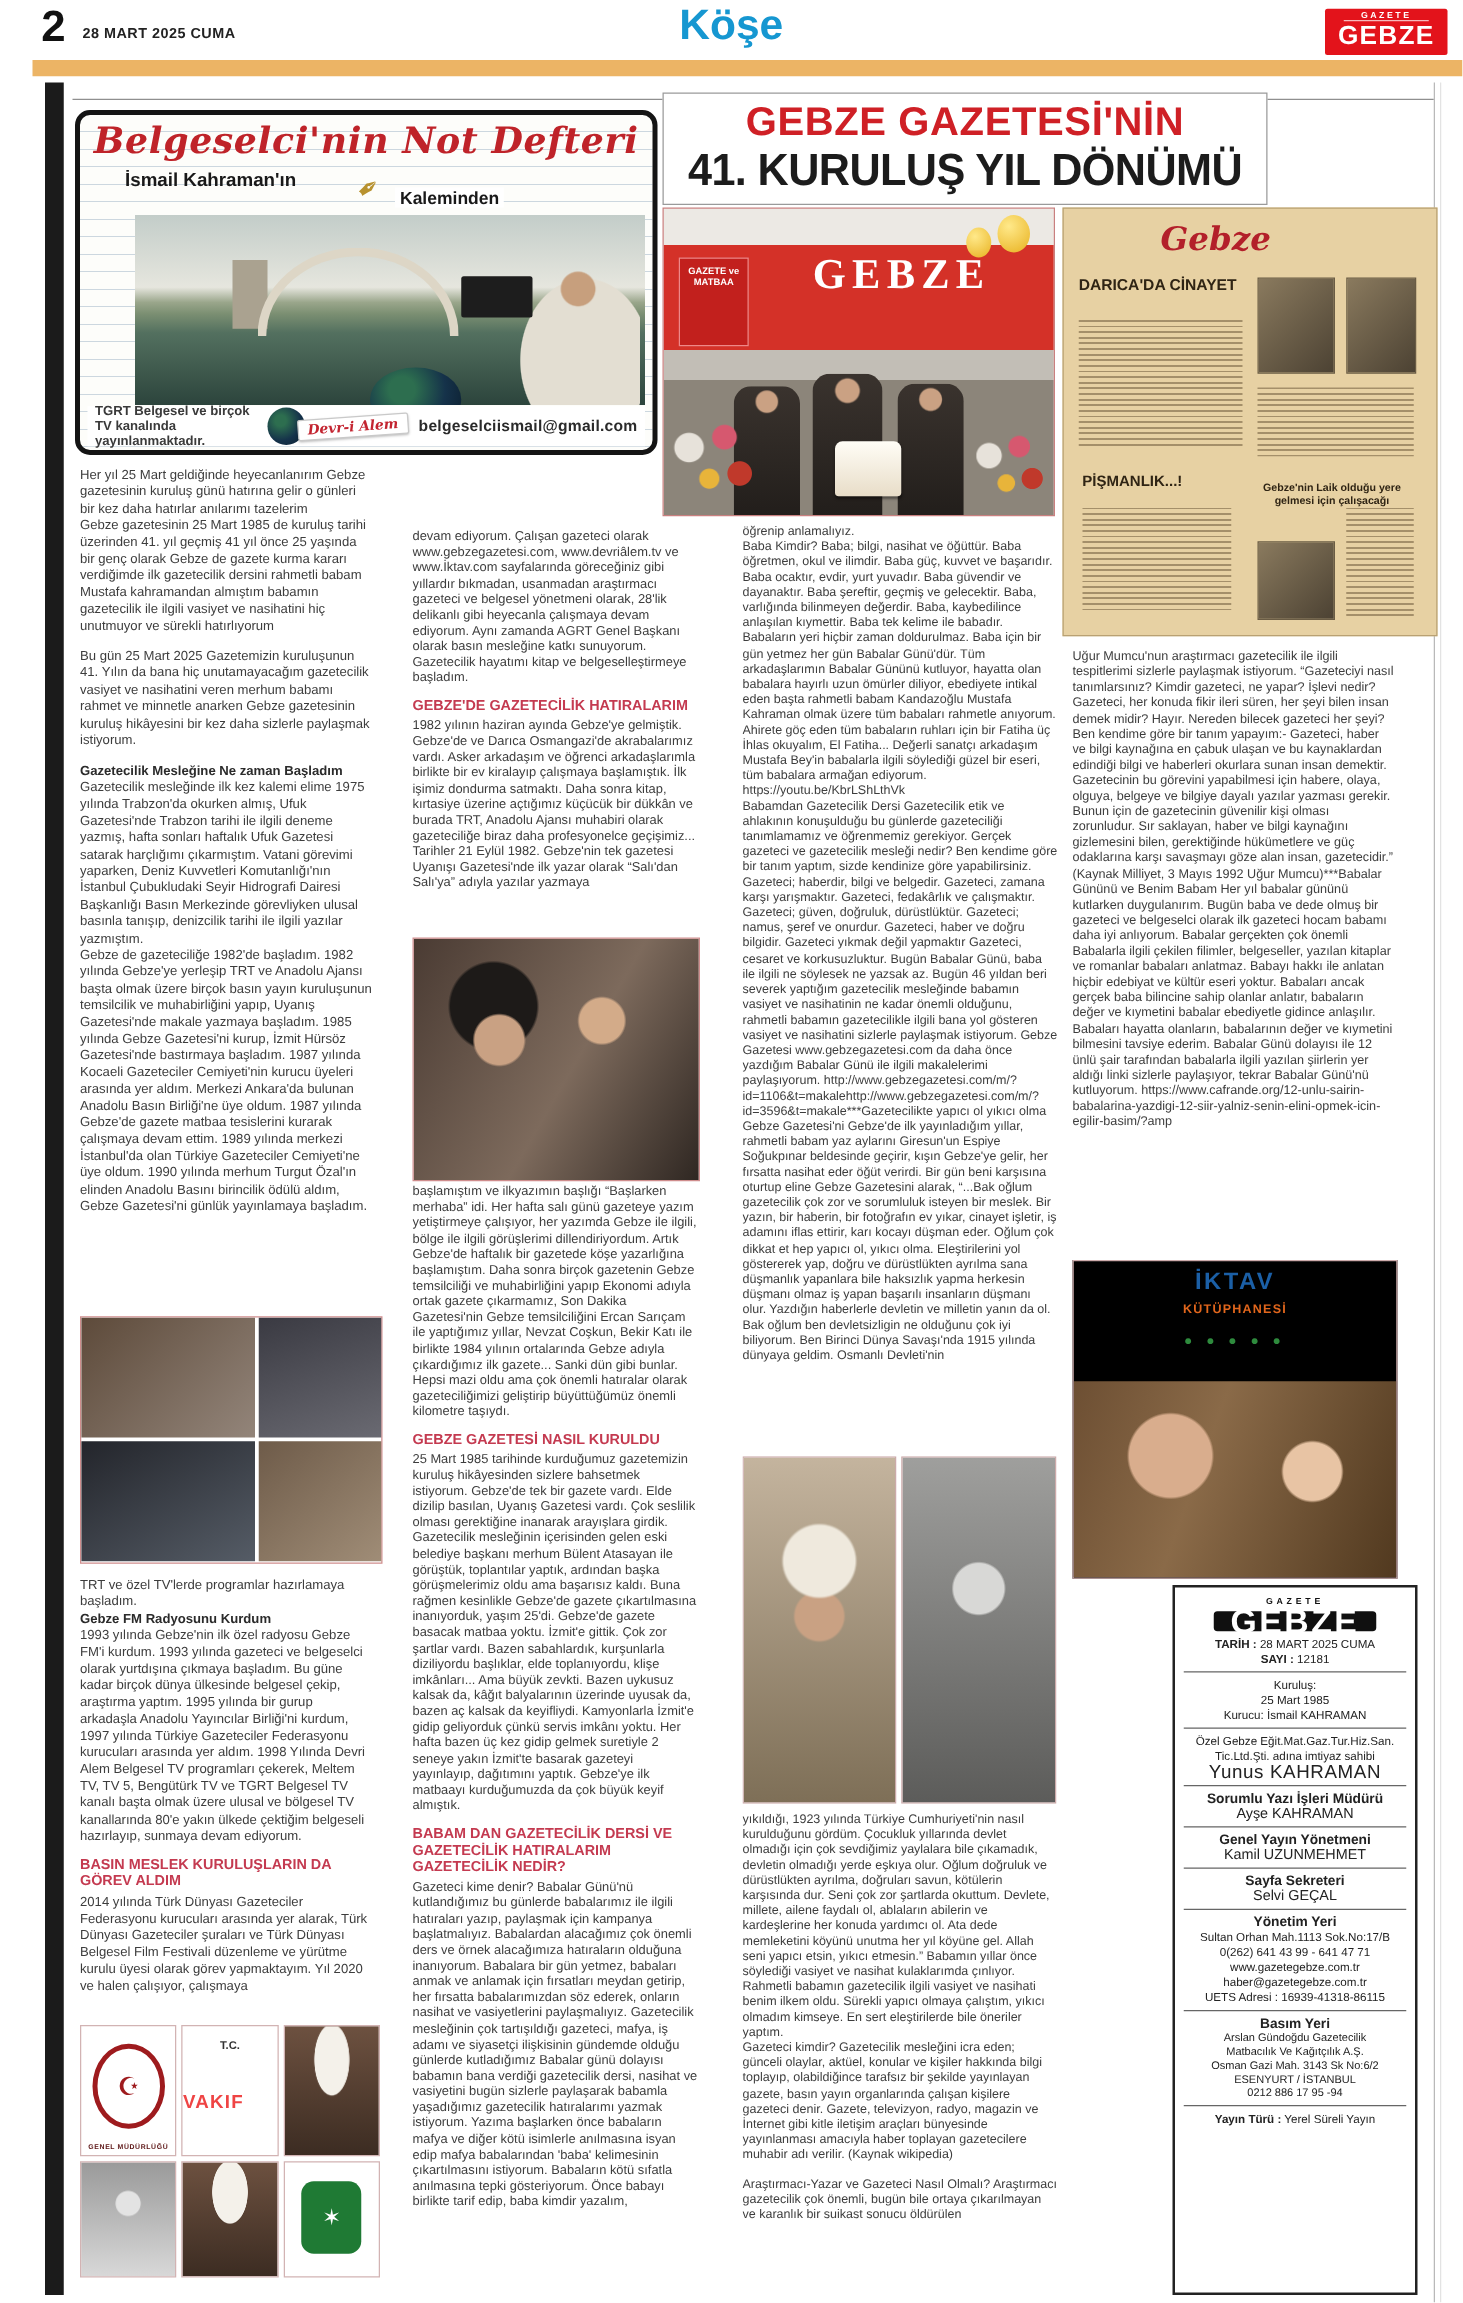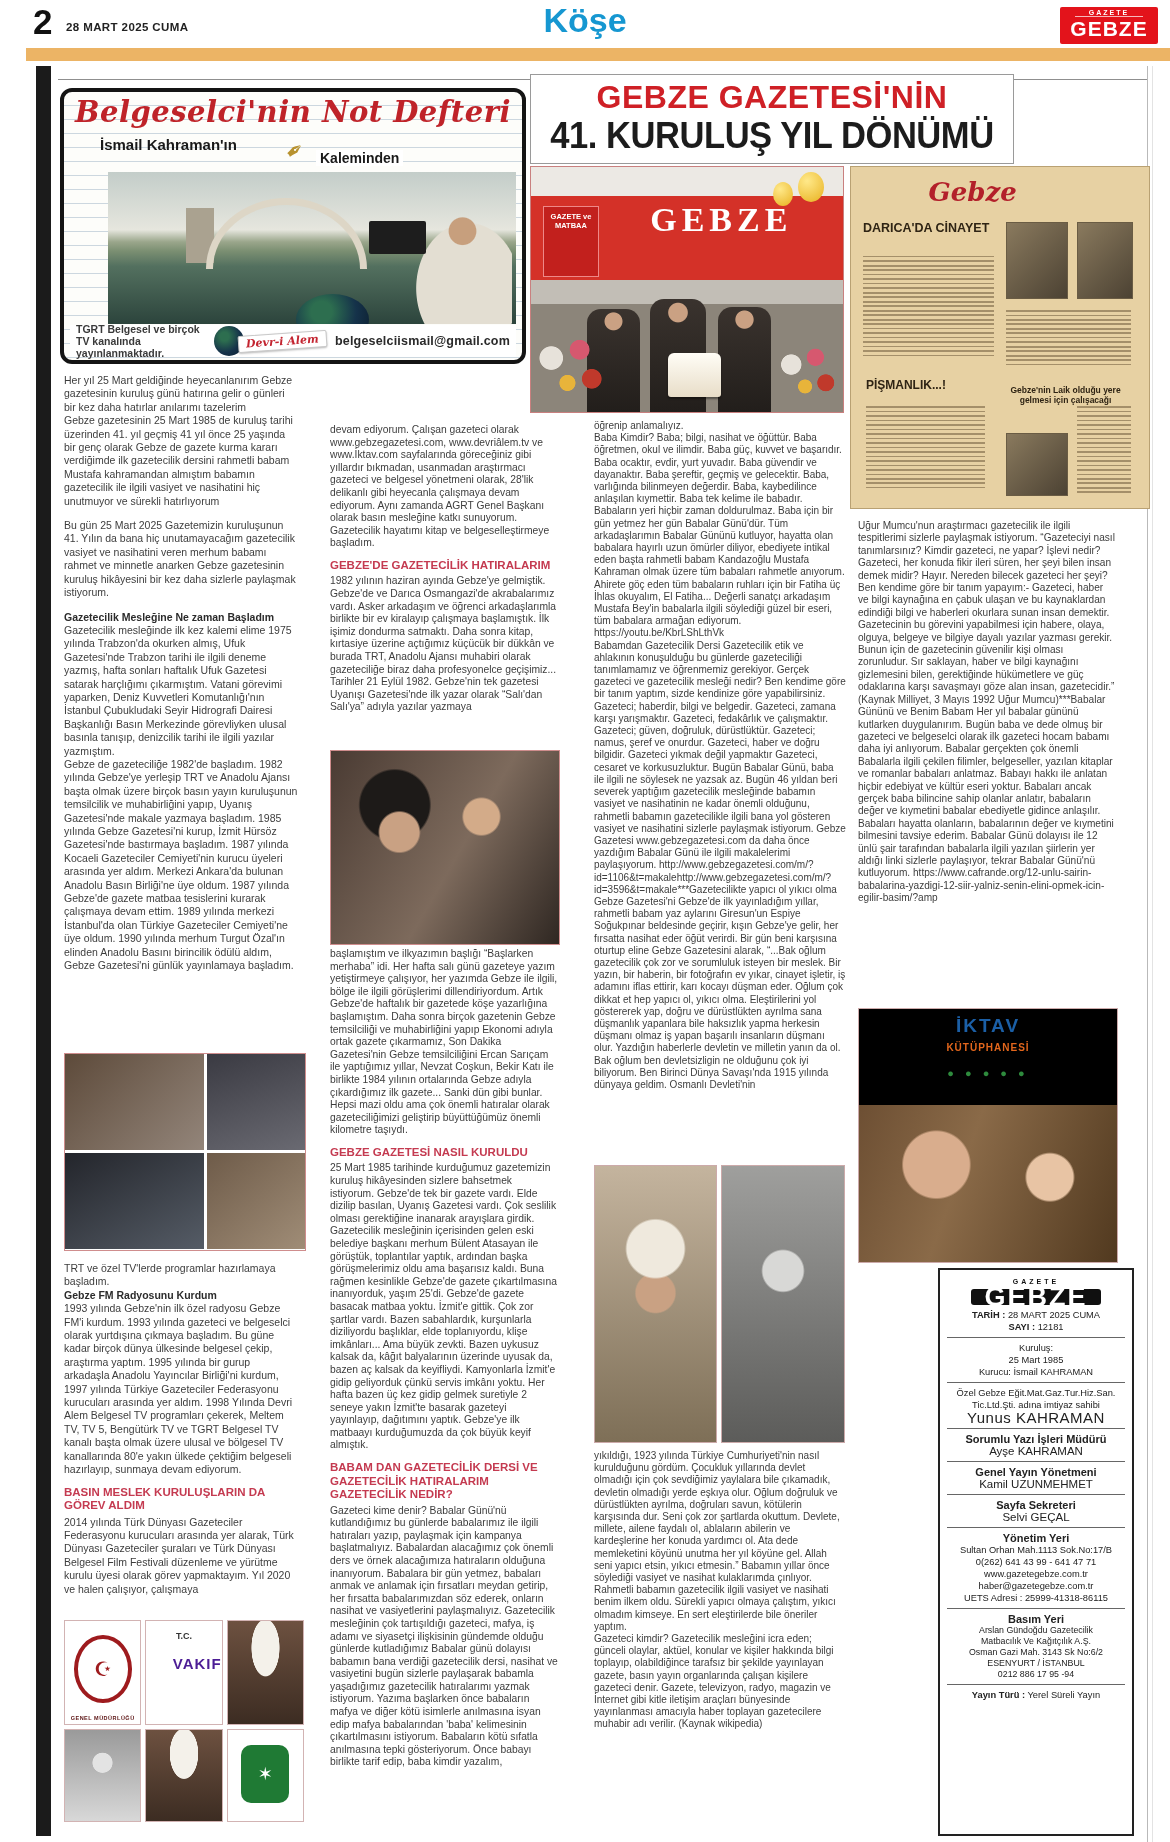--- a/index.html
+++ b/index.html
@@ -120,21 +120,21 @@
                linear-gradient(110deg,#6d4f33,#8a6a48 40%,#51391f);}
 
   
   #logostrip{position:absolute;left:64px;top:1620px;width:240px;height:206px;display:grid;
     grid-template-columns:repeat(3,1fr);grid-template-rows:105px 93px;gap:4px;}
   .tile{position:relative;border:1px solid #d2b3b3;background:#fff;overflow:hidden;}
   .tile .ring{position:absolute;left:12%;top:14%;width:66%;height:58%;border:4px solid #9e1b1e;border-radius:50%;
     display:flex;align-items:center;justify-content:center;font-size:20px;color:#9e1b1e;}
   .tile .tiny{position:absolute;bottom:3px;left:0;width:100%;text-align:center;font-size:5.5px;color:#5b1313;font-weight:700;letter-spacing:.5px;}
   .tile .vak-tc{position:absolute;top:10px;left:0;width:100%;text-align:center;font-size:9px;font-weight:700;color:#333;}
-  .tile .vak{position:absolute;top:34px;left:0;width:100%;text-align:right;font-size:15px;font-weight:700;color:#4c1d95;letter-spacing:1px;}
+  .tile .vak{position:absolute;top:52px;left:0;width:100%;text-align:left;font-size:15px;font-weight:700;color:#ef4444;letter-spacing:1px;}
   .tile.woman{background:radial-gradient(ellipse at 50% 26%,#f4f1ea 0 26%,transparent 27%),
                radial-gradient(circle at 50% 40%,#c9976f 0 13%,transparent 14%),
                linear-gradient(#6d5140,#3c2c22);}
   .tile.child{background:radial-gradient(circle at 50% 36%,#e3e3e3 0 14%,transparent 15%),linear-gradient(#9a9a9a,#d8d8d8);}
   .tile .green{position:absolute;left:18%;top:16%;width:64%;height:64%;border-radius:10px;background:#1f7a34;
     display:flex;align-items:center;justify-content:center;color:#fff;font-size:18px;}
 
   
   #mast{position:absolute;left:938px;top:1268px;width:196px;height:568px;border:2px solid #222;background:#fff;
     text-align:center;font-size:9.3px;line-height:12px;color:#222;padding:6px 5px;box-sizing:border-box;}
@@ -275,20 +275,21 @@
     <div class="blk blk-p0">Baba Kimdir? Baba; bilgi, nasihat ve öğüttür. Baba öğretmen, okul ve ilimdir. Baba güç, kuvvet ve başarıdır. Baba ocaktır, evdir, yurt yuvadır. Baba güvendir ve dayanaktır. Baba şereftir, geçmiş ve gelecektir. Baba, varlığında bilinmeyen değerdir. Baba, kaybedilince anlaşılan kıymettir. Baba tek kelime ile babadır. Babaların yeri hiçbir zaman doldurulmaz. Baba için bir gün yetmez her gün Babalar Günü'dür. Tüm arkadaşlarımın Babalar Gününü kutluyor, hayatta olan babalara hayırlı uzun ömürler diliyor, ebediyete intikal eden başta rahmetli babam Kandazoğlu Mustafa Kahraman olmak üzere tüm babaları rahmetle anıyorum. Ahirete göç eden tüm babaların ruhları için bir Fatiha üç İhlas okuyalım, El Fatiha... Değerli sanatçı arkadaşım Mustafa Bey'in babalarla ilgili söylediği güzel bir eseri, tüm babalara armağan ediyorum. https://youtu.be/KbrLShLthVk</div>
     <div class="blk blk-p0">Babamdan Gazetecilik Dersi Gazetecilik etik ve ahlakının konuşulduğu bu günlerde gazeteciliği tanımlamamız ve öğrenmemiz gerekiyor. Gerçek gazeteci ve gazetecilik mesleği nedir? Ben kendime göre bir tanım yaptım, sizde kendinize göre yapabilirsiniz. Gazeteci; haberdir, bilgi ve belgedir. Gazeteci, zamana karşı yarışmaktır. Gazeteci, fedakârlık ve çalışmaktır. Gazeteci; güven, doğruluk, dürüstlüktür. Gazeteci; namus, şeref ve onurdur. Gazeteci, haber ve doğru bilgidir. Gazeteci yıkmak değil yapmaktır Gazeteci, cesaret ve korkusuzluktur. Bugün Babalar Günü, baba ile ilgili ne söylesek ne yazsak az. Bugün 46 yıldan beri severek yaptığım gazetecilik mesleğinde babamın vasiyet ve nasihatinin ne kadar önemli olduğunu, rahmetli babamın gazetecilikle ilgili bana yol gösteren vasiyet ve nasihatini sizlerle paylaşmak istiyorum. Gebze Gazetesi www.gebzegazetesi.com da daha önce yazdığım Babalar Günü ile ilgili makalelerimi paylaşıyorum. http://www.gebzegazetesi.com/m/?id=1106&amp;t=makalehttp://www.gebzegazetesi.com/m/?id=3596&amp;t=makale***Gazetecilikte yapıcı ol yıkıcı olma Gebze Gazetesi'ni Gebze'de ilk yayınladığım yıllar, rahmetli babam yaz aylarını Giresun'un Espiye Soğukpınar beldesinde geçirir, kışın Gebze'ye gelir, her fırsatta nasihat eder öğüt verirdi. Bir gün beni karşısına oturtup eline Gebze Gazetesini alarak, “...Bak oğlum gazetecilik çok zor ve sorumluluk isteyen bir meslek. Bir yazın, bir haberin, bir fotoğrafın ev yıkar, cinayet işletir, iş adamını iflas ettirir, karı kocayı düşman eder. Oğlum çok dikkat et hep yapıcı ol, yıkıcı olma. Eleştirilerini yol göstererek yap, doğru ve dürüstlükten ayrılma sana düşmanlık yapanlara bile haksızlık yapma herkesin düşmanı olmaz iş yapan başarılı insanların düşmanı olur. Yazdığın haberlerle devletin ve milletin yanın da ol. Bak oğlum ben devletsizligin ne olduğunu çok iyi biliyorum. Ben Birinci Dünya Savaşı'nda 1915 yılında dünyaya geldim. Osmanlı Devleti'nin</div>
   </div>
 <div id="c3duo" class="photo">
   <div class="d1"></div>
   <div class="d2"></div>
 </div>
 <div id="c3t2" class="col" style="left:594px;top:1450px;height:384px;">
     <div class="blk blk-p0">yıkıldığı, 1923 yılında Türkiye Cumhuriyeti'nin nasıl kurulduğunu gördüm. Çocukluk yıllarında devlet olmadığı için çok sevdiğimiz yaylalara bile çıkamadık, devletin olmadığı yerde eşkıya olur. Oğlum doğruluk ve dürüstlükten ayrılma, doğruları savun, kötülerin karşısında dur. Seni çok zor şartlarda okuttum. Devlete, millete, ailene faydalı ol, ablaların abilerin ve kardeşlerine her konuda yardımcı ol. Ata dede memleketini köyünü unutma her yıl köyüne gel. Allah seni yapıcı etsin, yıkıcı etmesin.” Babamın yıllar önce söylediği vasiyet ve nasihat kulaklarımda çınlıyor. Rahmetli babamın gazetecilik ilgili vasiyet ve nasihati benim ilkem oldu. Sürekli yapıcı olmaya çalıştım, yıkıcı olmadım kimseye. En sert eleştirilerde bile öneriler yaptım.</div>
     <div class="blk blk-p">Gazeteci kimdir? Gazetecilik mesleğini icra eden; günceli olaylar, aktüel, konular ve kişiler hakkında bilgi toplayıp, olabildiğince tarafsız bir şekilde yayınlayan gazete, basın yayın organlarında çalışan kişilere gazeteci denir. Gazete, televizyon, radyo, magazin ve İnternet gibi kitle iletişim araçları bünyesinde yayınlanması amacıyla haber toplayan gazetecilere muhabir adı verilir. (Kaynak wikipedia)</div>
+    <div class="blk blk-p">Araştırmacı-Yazar ve Gazeteci Nasıl Olmalı? Araştırmacı gazetecilik çok önemli, bugün bile ortaya çıkarılmayan ve karanlık bir suikast sonucu öldürülen</div>
   </div>
 
 <div id="c4t1" class="col" style="left:858px;top:520px;height:486px;">
     <div class="blk blk-p0">Uğur Mumcu'nun araştırmacı gazetecilik ile ilgili tespitlerimi sizlerle paylaşmak istiyorum. “Gazeteciyi nasıl tanımlarsınız? Kimdir gazeteci, ne yapar? İşlevi nedir? Gazeteci, her konuda fikir ileri süren, her şeyi bilen insan demek midir? Hayır. Nereden bilecek gazeteci her şeyi? Ben kendime göre bir tanım yapayım:- Gazeteci, haber ve bilgi kaynağına en çabuk ulaşan ve bu kaynaklardan edindiği bilgi ve haberleri okurlara sunan insan demektir. Gazetecinin bu görevini yapabilmesi için habere, olaya, olguya, belgeye ve bilgiye dayalı yazılar yazması gerekir. Bunun için de gazetecinin güvenilir kişi olması zorunludur. Sır saklayan, haber ve bilgi kaynağını gizlemesini bilen, gerektiğinde hükümetlere ve güç odaklarına karşı savaşmayı göze alan insan, gazetecidir.” (Kaynak Milliyet, 3 Mayıs 1992 Uğur Mumcu)***Babalar Gününü ve Benim Babam Her yıl babalar gününü kutlarken duygulanırım. Bugün baba ve dede olmuş bir gazeteci ve belgeselci olarak ilk gazeteci hocam babamı daha iyi anlıyorum. Babalar gerçekten çok önemli Babalarla ilgili çekilen filimler, belgeseller, yazılan kitaplar ve romanlar babaları anlatmaz. Babayı hakkı ile anlatan hiçbir edebiyat ve kültür eseri yoktur. Babaları ancak gerçek baba bilincine sahip olanlar anlatır, babaların değer ve kıymetini babalar ebediyetle gidince anlaşılır. Babaları hayatta olanların, babalarının değer ve kıymetini bilmesini tavsiye ederim. Babalar Günü dolayısı ile 12 ünlü şair tarafından babalarla ilgili yazılan şiirlerin yer aldığı linki sizlerle paylaşıyor, tekrar Babalar Günü'nü kutluyorum. https://www.cafrande.org/12-unlu-sairin-babalarina-yazdigi-12-siir-yalniz-senin-elini-opmek-icin-egilir-basim/?amp</div>
   </div>
 <div id="iktav" class="photo">
   <div class="ik-top">
     <span class="ik-name">İKTAV</span><br>
     <span class="ik-sub">KÜTÜPHANESİ</span>
   </div>
@@ -320,21 +321,21 @@
   <hr>
   <div class="m-b m-cap">Sayfa Sekreteri</div>
   <div class="m-name">Selvi GEÇAL</div>
   <hr>
   <div class="m-b m-cap">Yönetim Yeri</div>
   <div>
       <div class="blk blk-l">Sultan Orhan Mah.1113 Sok.No:17/B</div>
       <div class="blk blk-l">0(262) 641 43 99 - 641 47 71</div>
       <div class="blk blk-l">www.gazetegebze.com.tr</div>
       <div class="blk blk-l">haber@gazetegebze.com.tr</div>
-      <div class="blk blk-l">UETS Adresi : 25999-41318-86115</div>
+      <div class="blk blk-l">UETS Adresi : 16939-41318-86115</div>
     </div>
   <hr>
   <div class="m-b m-cap">Basım Yeri</div>
   <div class="m-small">
       <div class="blk blk-l">Arslan Gündoğdu Gazetecilik</div>
       <div class="blk blk-l">Matbacılık Ve Kağıtçılık A.Ş.</div>
       <div class="blk blk-l">Osman Gazi Mah. 3143 Sk No:6/2</div>
       <div class="blk blk-l">ESENYURT / İSTANBUL</div>
       <div class="blk blk-l">0212 886 17 95 -94</div>
     </div>

